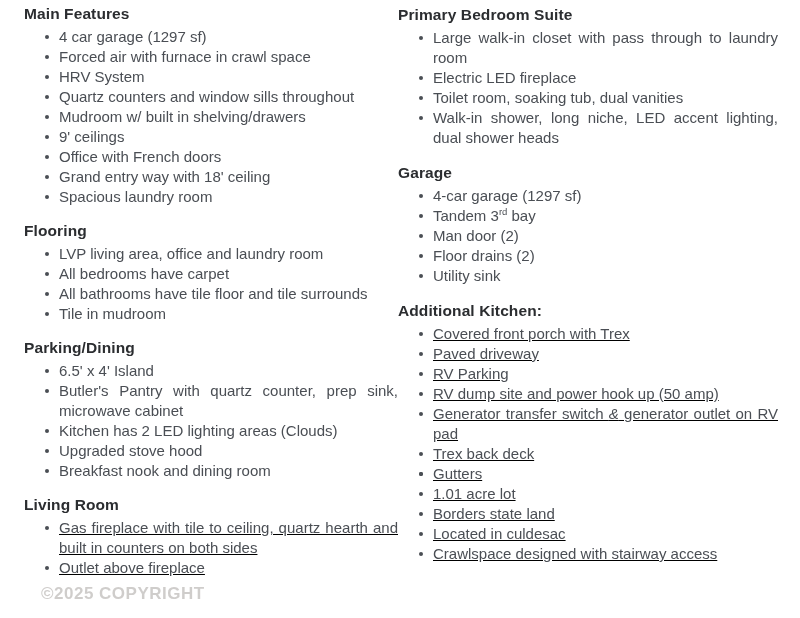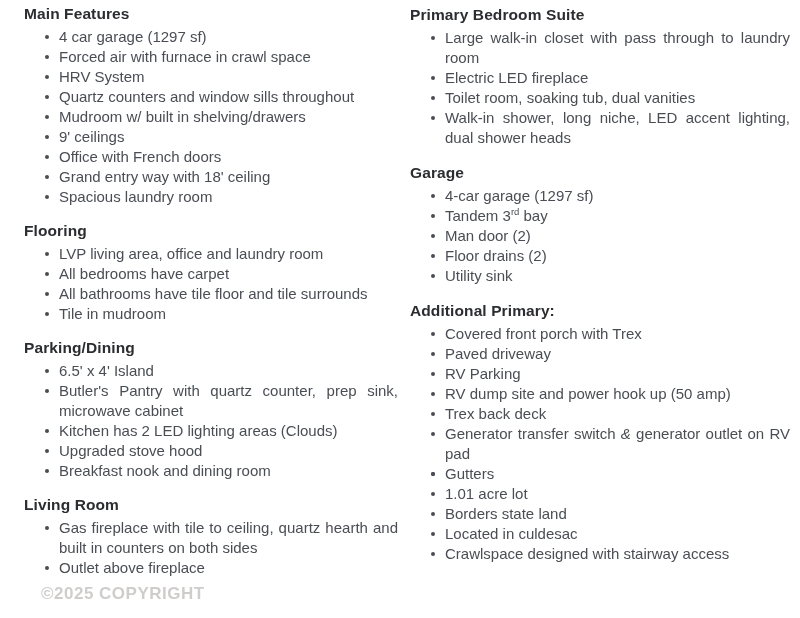--- a/index.html
+++ b/index.html
@@ -14,37 +14,37 @@
   .page {
     position: absolute;
     inset: 0;
     background: #ffffff;
   }
   .column {
     position: absolute;
     top: 8px;
   }
   .column-left  { left: 24px;  width: 374px; top: 4px; }
-  .column-right { left: 410px; width: 380px; top: 5px; }
+  .column-right { left: 398px; width: 380px; top: 5px; }
   .feature-section { margin: 0; }
   .section-title {
     font-size: 15.5px;
     line-height: 20px;
     font-weight: 700;
     color: #2b2d30;
     letter-spacing: 0.1px;
     margin: 0 0 3px 0;
   }
   .feature-list {
     list-style: none;
     margin: 0 0 14px 0;
     padding: 0 0 0 35px;
   }
   .column-right .feature-list { margin-bottom: 15px; }
-  .feature-section:last-child .feature-list { margin-bottom: 12px; }
+  .feature-section:last-child .feature-list { margin-bottom: 12px; text-decoration: underline; }
   .feature-list li {
     position: relative;
     font-size: 15px;
     line-height: 20px;
     color: #4a4e54;
     text-align: justify;
   }
   .bullet {
     position: absolute;
     left: -14px;
@@ -137,28 +137,28 @@
         <h2 class="section-title">Garage</h2>
         <ul class="feature-list">
           <li><span class="bullet"></span><span class="item-text">4-car garage (1297 sf)</span></li>
           <li><span class="bullet"></span><span class="item-text">Tandem 3<sup>rd</sup> bay</span></li>
           <li><span class="bullet"></span><span class="item-text">Man door (2)</span></li>
           <li><span class="bullet"></span><span class="item-text">Floor drains (2)</span></li>
           <li><span class="bullet"></span><span class="item-text">Utility sink</span></li>
         </ul>
       </section>
       <section class="feature-section">
-        <h2 class="section-title">Additional Primary:</h2>
+        <h2 class="section-title">Additional Kitchen:</h2>
         <ul class="feature-list">
           <li><span class="bullet"></span><span class="item-text">Covered front porch with Trex</span></li>
           <li><span class="bullet"></span><span class="item-text">Paved driveway</span></li>
           <li><span class="bullet"></span><span class="item-text">RV Parking</span></li>
           <li><span class="bullet"></span><span class="item-text">RV dump site and power hook up (50 amp)</span></li>
+          <li><span class="bullet"></span><span class="item-text">Generator transfer switch <em>&amp;</em> generator outlet on RV pad</span></li>
           <li><span class="bullet"></span><span class="item-text">Trex back deck</span></li>
-          <li><span class="bullet"></span><span class="item-text">Generator transfer switch <em>&amp;</em> generator outlet on RV pad</span></li>
           <li><span class="bullet"></span></li>
           <li><span class="bullet"></span><span class="item-text">Gutters</span></li>
           <li><span class="bullet"></span><span class="item-text">1.01 acre lot</span></li>
           <li><span class="bullet"></span><span class="item-text">Borders state land</span></li>
           <li><span class="bullet"></span><span class="item-text">Located in culdesac</span></li>
           <li><span class="bullet"></span><span class="item-text">Crawlspace designed with stairway access</span></li>
         </ul>
       </section>
     </div>
   <div class="watermark">©2025 COPYRIGHT</div>

